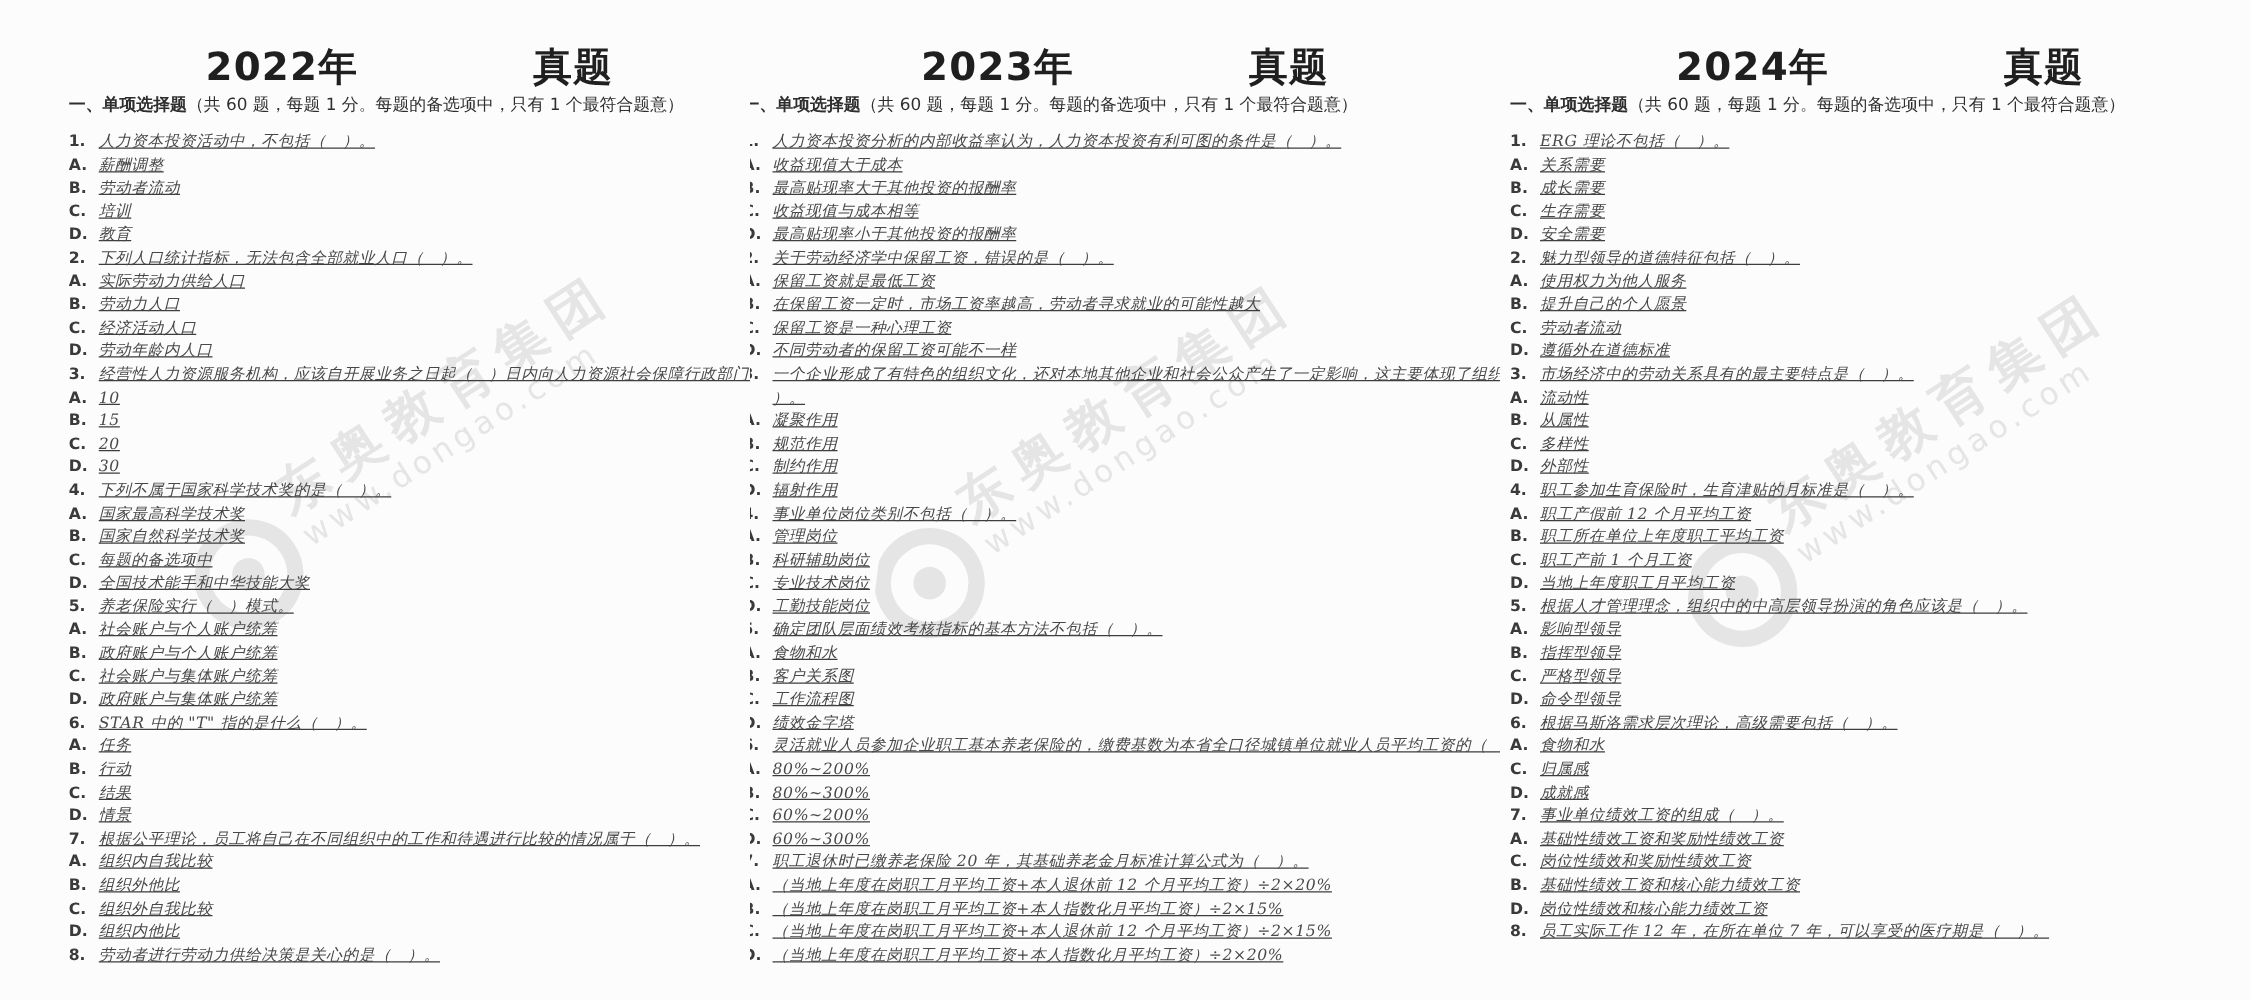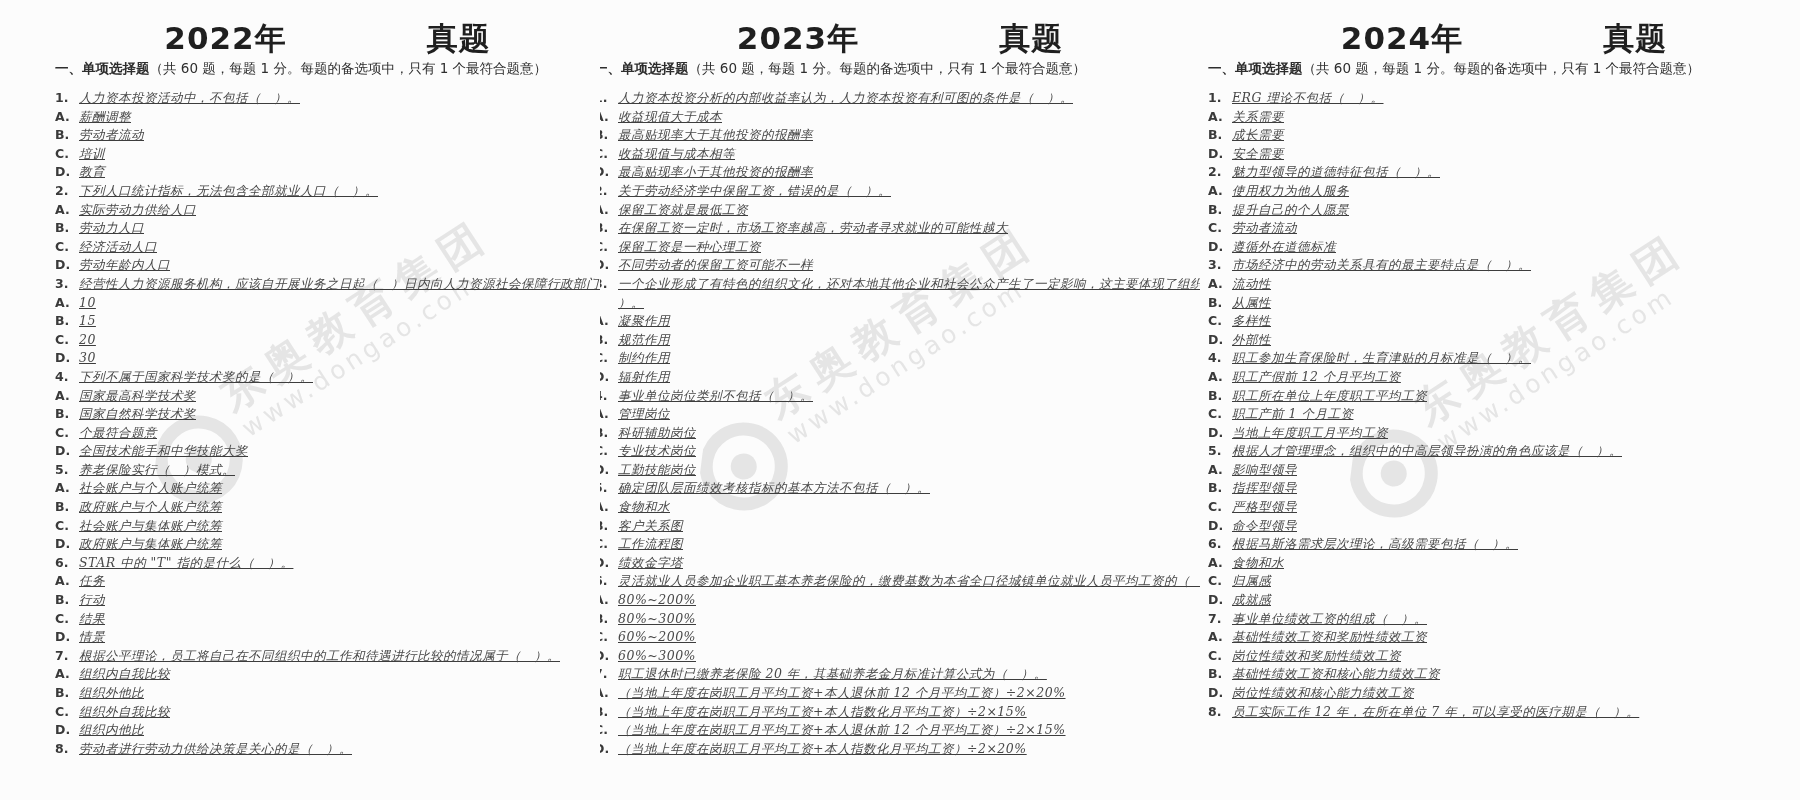--- a/index.html
+++ b/index.html
@@ -2,21 +2,21 @@
 <html><head>
 <meta charset="utf-8">
 <style>
   html,body{margin:0;padding:0;background:#e9e9e9;}
   .page{position:relative;width:1800px;height:800px;background:#fcfcfc;overflow:hidden;
         font-family:"DejaVu Sans",sans-serif;color:#3d3d3d;}
   .cols{position:relative;display:flex;z-index:1;}
   .col{width:600px;height:800px;overflow:hidden;box-sizing:border-box;}
   .col-1{padding-left:55px;}
   .col-3{padding-left:8px;}
-  .title-row{display:flex;justify-content:center;gap:140px;margin-top:18px;
+  .title-row{display:flex;justify-content:center;gap:140px;margin-top:33px;
              font-size:31px;font-weight:bold;color:#1f1f1f;letter-spacing:1px;}
   .section-header{font-size:13.5px;color:#2e2e2e;white-space:nowrap;}
   .section-header .sec-bold{font-weight:bold;}
   .lines{margin-top:11px;text-decoration:underline;}
   .line{height:18.6px;line-height:18.6px;font-size:12.5px;white-space:nowrap;}
   .lbl{display:inline-block;min-width:24px;font-weight:600;color:#3a3a3a;}
   .txt{font-family:"DejaVu Serif",serif;font-style:italic;color:#484848;letter-spacing:.5px;}
   
   .col-2 .section-header,.col-2 .lines{margin-left:-6px;}
   
@@ -84,21 +84,21 @@
           <div class="line"><span class="lbl">C.</span><span class="txt">经济活动人口</span></div>
           <div class="line"><span class="lbl">D.</span><span class="txt">劳动年龄内人口</span></div>
           <div class="line"><span class="lbl">3.</span><span class="txt">经营性人力资源服务机构，应该自开展业务之日起（　）日内向人力资源社会保障行政部门备案。</span></div>
           <div class="line"><span class="lbl">A.</span><span class="txt">10</span></div>
           <div class="line"><span class="lbl">B.</span><span class="txt">15</span></div>
           <div class="line"><span class="lbl">C.</span><span class="txt">20</span></div>
           <div class="line"><span class="lbl">D.</span><span class="txt">30</span></div>
           <div class="line"><span class="lbl">4.</span><span class="txt">下列不属于国家科学技术奖的是（　）。</span></div>
           <div class="line"><span class="lbl">A.</span><span class="txt">国家最高科学技术奖</span></div>
           <div class="line"><span class="lbl">B.</span><span class="txt">国家自然科学技术奖</span></div>
-          <div class="line"><span class="lbl">C.</span><span class="txt">个最符合题意</span></div>
+          <div class="line"><span class="lbl">C.</span><span class="txt">每题的备选项中</span></div>
           <div class="line"><span class="lbl">D.</span><span class="txt">全国技术能手和中华技能大奖</span></div>
           <div class="line"><span class="lbl">5.</span><span class="txt">养老保险实行（　）模式。</span></div>
           <div class="line"><span class="lbl">A.</span><span class="txt">社会账户与个人账户统筹</span></div>
           <div class="line"><span class="lbl">B.</span><span class="txt">政府账户与个人账户统筹</span></div>
           <div class="line"><span class="lbl">C.</span><span class="txt">社会账户与集体账户统筹</span></div>
           <div class="line"><span class="lbl">D.</span><span class="txt">政府账户与集体账户统筹</span></div>
           <div class="line"><span class="lbl">6.</span><span class="txt">STAR 中的 "T" 指的是什么（　）。</span></div>
           <div class="line"><span class="lbl">A.</span><span class="txt">任务</span></div>
           <div class="line"><span class="lbl">B.</span><span class="txt">行动</span></div>
           <div class="line"><span class="lbl">C.</span><span class="txt">结果</span></div>
@@ -165,20 +165,21 @@
         <span>2024年</span>
         <span>真题</span>
       </div>
       <div class="section-header">
         <span class="sec-bold">一、单项选择题</span><span>（共 60 题，每题 1 分。每题的备选项中，只有 1 个最符合题意）</span>
       </div>
       <div class="lines">
           <div class="line"><span class="lbl">1.</span><span class="txt">ERG 理论不包括（　）。</span></div>
           <div class="line"><span class="lbl">A.</span><span class="txt">关系需要</span></div>
           <div class="line"><span class="lbl">B.</span><span class="txt">成长需要</span></div>
+          <div class="line"><span class="lbl">C.</span><span class="txt">生存需要</span></div>
           <div class="line"><span class="lbl">D.</span><span class="txt">安全需要</span></div>
           <div class="line"><span class="lbl">2.</span><span class="txt">魅力型领导的道德特征包括（　）。</span></div>
           <div class="line"><span class="lbl">A.</span><span class="txt">使用权力为他人服务</span></div>
           <div class="line"><span class="lbl">B.</span><span class="txt">提升自己的个人愿景</span></div>
           <div class="line"><span class="lbl">C.</span><span class="txt">劳动者流动</span></div>
           <div class="line"><span class="lbl">D.</span><span class="txt">遵循外在道德标准</span></div>
           <div class="line"><span class="lbl">3.</span><span class="txt">市场经济中的劳动关系具有的最主要特点是（　）。</span></div>
           <div class="line"><span class="lbl">A.</span><span class="txt">流动性</span></div>
           <div class="line"><span class="lbl">B.</span><span class="txt">从属性</span></div>
           <div class="line"><span class="lbl">C.</span><span class="txt">多样性</span></div>

